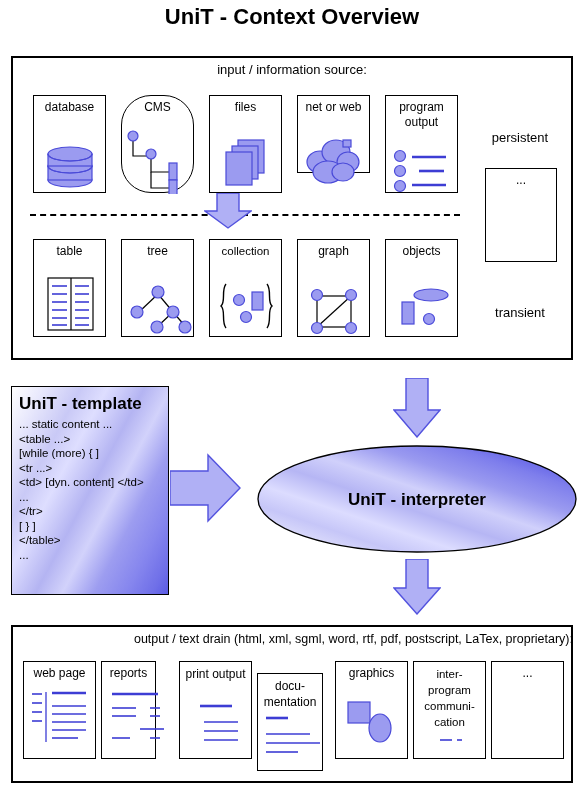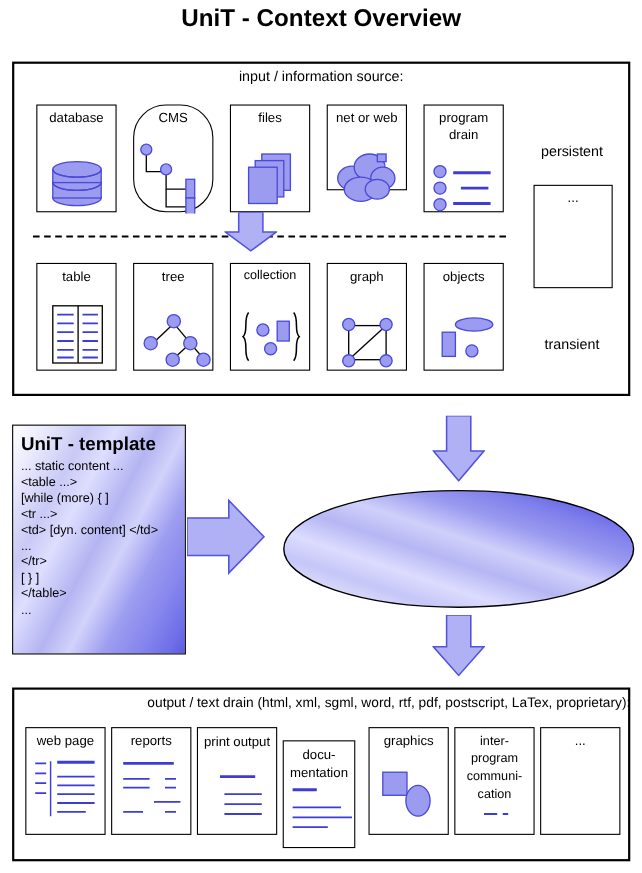--- a/index.html
+++ b/index.html
@@ -203,21 +203,21 @@
         <ellipse cx="50" cy="46" rx="11" ry="10"></ellipse>
         <ellipse cx="30" cy="56" rx="15" ry="11"></ellipse>
         <ellipse cx="45" cy="56" rx="11" ry="9"></ellipse>
         <rect x="45" y="24" width="8" height="7"></rect>
       </g>
     </svg>
   </div>
 </div>
 
 <div class="card" style="left:385px; top:95px; width:73px; height:98px;">
-  <div class="card-label">program drain</div>
+  <div class="card-label">program output</div>
   <div class="card-art">
     <svg width="73" height="78" viewBox="0 0 73 78">
       <circle class="bfill" cx="14" cy="40" r="5.5"></circle>
       <circle class="bfill" cx="14" cy="55" r="5.5"></circle>
       <circle class="bfill" cx="14" cy="70" r="5.5"></circle>
       <g class="bline2" stroke-linecap="butt">
         <line x1="26" y1="41" x2="60" y2="41"></line>
         <line x1="33" y1="55" x2="58" y2="55"></line>
         <line x1="26" y1="69" x2="60" y2="69"></line>
       </g>
@@ -361,20 +361,21 @@
         <stop offset="44%" stop-color="#b6b6f4"></stop>
         <stop offset="55%" stop-color="#d0d0fb"></stop>
         <stop offset="68%" stop-color="#9a9af0"></stop>
         <stop offset="80%" stop-color="#7e7eec"></stop>
         <stop offset="92%" stop-color="#5656e4"></stop>
         <stop offset="100%" stop-color="#3a3ae0"></stop>
       </linearGradient>
     </defs>
     <ellipse cx="161" cy="55" rx="159" ry="53" fill="url(#ellGrad)" stroke="#000000" stroke-width="1.3"></ellipse>
   </svg>
+  <div class="ell-label">UniT - interpreter</div>
 </div>
 
 <div class="arrow" style="left:393px; top:559px; width:48px; height:56px;">
   <svg width="48" height="56" viewBox="0 0 48 56">
     <polygon points="13,0 35,0 35,29 47,29 24,55 1,29 13,29"></polygon>
   </svg>
 </div>
 
 <div class="panel" id="output-panel" style="left:11px; top:625px; width:562px; height:158px;">
 </div>
@@ -399,21 +400,21 @@
         <line x1="28" y1="24" x2="62" y2="24"></line>
         <line x1="28" y1="32" x2="62" y2="32"></line>
         <line x1="28" y1="40" x2="62" y2="40"></line>
         <line x1="28" y1="48" x2="62" y2="48"></line>
         <line x1="28" y1="56" x2="54" y2="56"></line>
       </g>
     </svg>
   </div>
 </div>
 
-<div class="card" style="left:101px; top:661px; width:73px; height:98px;">
+<div class="card" style="left:101px; top:661px; width:55px; height:98px;">
   <div class="card-label">reports</div>
   <div class="card-art">
     <svg width="73" height="78" viewBox="0 0 73 78">
       <line class="bline2" x1="10" y1="12" x2="56" y2="12" stroke-width="3.2"></line>
       <g class="bline">
         <line x1="10" y1="26" x2="34" y2="26"></line>
           <line x1="48" y1="26" x2="58" y2="26"></line>
         <line x1="10" y1="34" x2="34" y2="34"></line>
           <line x1="48" y1="34" x2="58" y2="34"></line>
         <line x1="38" y1="47" x2="62" y2="47"></line>

